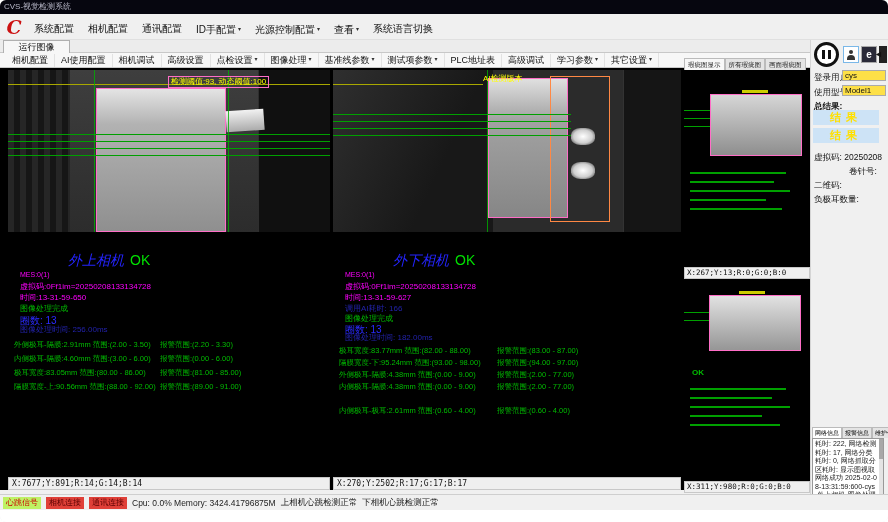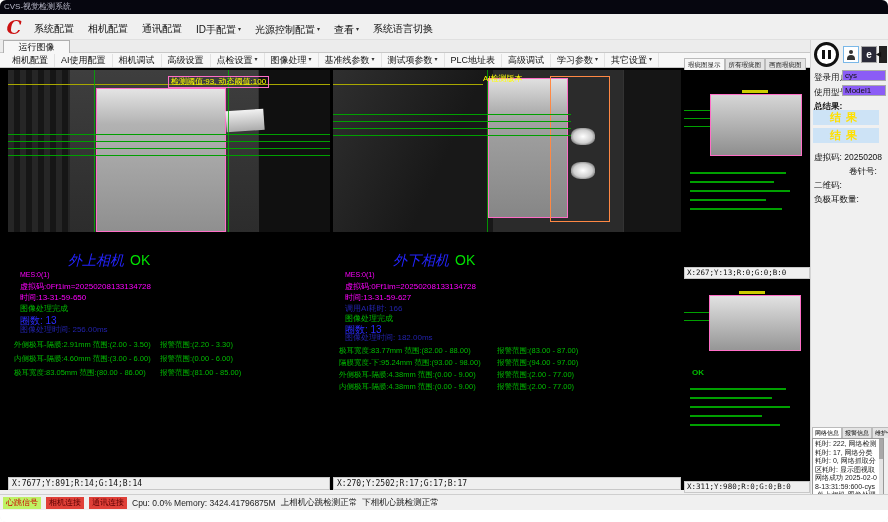--- a/index.html
+++ b/index.html
@@ -64,21 +64,21 @@
   .sqbtn { top:46px; width:16px; height:17px; background:#fff; border:1px solid #7ab8e8; text-align:center; }
   .btn-user { left:843px; }
   .user-glyph { display:inline-block; margin-top:2px; width:10px; height:11px; position:relative; }
   .user-glyph:before { content:""; position:absolute; left:3px; top:0; width:4px; height:4px; border-radius:50%; background:#333; }
   .user-glyph:after { content:""; position:absolute; left:1px; top:5px; width:8px; height:5px; border-radius:4px 4px 0 0; background:#333; }
   .btn-e { left:861px; border-color:#aaa; background:#2a2a38; color:#fff; font-size:10px; font-weight:bold; line-height:15px; }
   .btn-exit { left:879px; border-color:#888; background:#222; position:absolute; top:46px; width:8px; height:17px; }
   .exit-arrow { position:absolute; left:-5px; top:5px; color:#111; font-size:9px; line-height:7px; }
 
   .fl { position:absolute; font-size:8.5px; color:#111; white-space:nowrap; }
-  .fv { position:absolute; font-size:8px; color:#111; background:#8b5cf6; border:1px solid #aaa; height:11px; line-height:9px; padding:0 2px; width:44px; }
+  .fv { position:absolute; font-size:8px; color:#111; background:#fde047; border:1px solid #aaa; height:11px; line-height:9px; padding:0 2px; width:44px; }
   .resbox { left:813px; width:66px; height:15px; background:#cde3f6; color:#ffe000; font-weight:bold; font-size:11px; line-height:15px; text-align:center; letter-spacing:5px; }
   .itabs { left:812px; top:427px; width:72px; height:11px; display:flex; }
   .itab { font-size:6px; line-height:10px; padding:0 2px; background:#e4e4e4; border:1px solid #bbb; border-bottom:none; white-space:nowrap; }
   .itab.sel { background:#fff; }
   .logbox { left:812px; top:438px; width:72px; height:64px; background:#fff; border:1px solid #999; font-size:7px; line-height:8.5px; color:#222; padding:1px 6px 1px 2px; overflow:hidden; word-break:break-all; }
   .sb-track { left:879px; top:439px; width:4px; height:62px; background:#e4e4e4; }
   .sb-thumb { left:879px; top:439px; width:4px; height:20px; background:#a8a8a8; }
 
   
   .statusbar { left:0; top:494px; width:888px; height:16px; background:#f0f0f0; border-top:1px solid #cfcfcf; display:flex; align-items:center; gap:5px; padding-left:3px; }
@@ -162,20 +162,24 @@
       <span class="meas">外侧极耳-隔膜:2.91mm 范围:(2.00 - 3.50)</span>
         <span class="warn">报警范围:(2.20 - 3.30)</span>
     </div>
     <div class="mrow" style="top:284px;">
       <span class="meas">内侧极耳-隔膜:4.60mm 范围:(3.00 - 6.00)</span>
         <span class="warn">报警范围:(0.00 - 6.00)</span>
     </div>
     <div class="mrow" style="top:298px;">
       <span class="meas">极耳宽度:83.05mm 范围:(80.00 - 86.00)</span>
         <span class="warn">报警范围:(81.00 - 85.00)</span>
+    </div>
+    <div class="mrow" style="top:312px;">
+      <span class="meas">隔膜宽度-上:90.56mm 范围:(88.00 - 92.00)</span>
+        <span class="warn">报警范围:(89.00 - 91.00)</span>
     </div>
   </div>
   <div class="abs vstatus" style="left:8px;width:322px;">X:7677;Y:891;R:14;G:14;B:14</div>
 
   <div class="abs bigview mv">
     <div class="imgarea" style="width:348px;">
       <div class="shape" style="left:0;top:0;width:348px;height:162px;background:#080808;"></div>
       <div class="shape" style="left:0;top:0;width:160px;height:162px;background:linear-gradient(115deg,#2f2f2f 0%,#181818 65%);"></div>
       <div class="shape" style="left:160px;top:0;width:130px;height:162px;background:#2b2b2b;"></div>
       <div class="shape" style="left:290px;top:0;width:58px;height:162px;background:#151515;border-left:1px solid #333;"></div>
@@ -210,20 +214,24 @@
         <span class="warn">报警范围:(94.00 - 97.00)</span>
     </div>
     <div class="mrow" style="top:300px;">
       <span class="meas">外侧极耳-隔膜:4.38mm 范围:(0.00 - 9.00)</span>
         <span class="warn">报警范围:(2.00 - 77.00)</span>
     </div>
     <div class="mrow" style="top:312px;">
       <span class="meas">内侧极耳-隔膜:4.38mm 范围:(0.00 - 9.00)</span>
         <span class="warn">报警范围:(2.00 - 77.00)</span>
     </div>
+    <div class="mrow" style="top:336px;">
+      <span class="meas">内侧极耳-极耳:2.61mm 范围:(0.60 - 4.00)</span>
+        <span class="warn">报警范围:(0.60 - 4.00)</span>
+    </div>
   </div>
   <div class="abs vstatus" style="left:333px;width:348px;">X:270;Y:2502;R:17;G:17;B:17</div>
 
   <div class="abs defect-tabs">
     <span class="dtab sel">瑕疵图显示</span>
     <span class="dtab">所有瑕疵图</span>
     <span class="dtab">画面瑕疵图</span>
   </div>
 
   <div class="abs smallview" style="top:70px;height:196px;">

